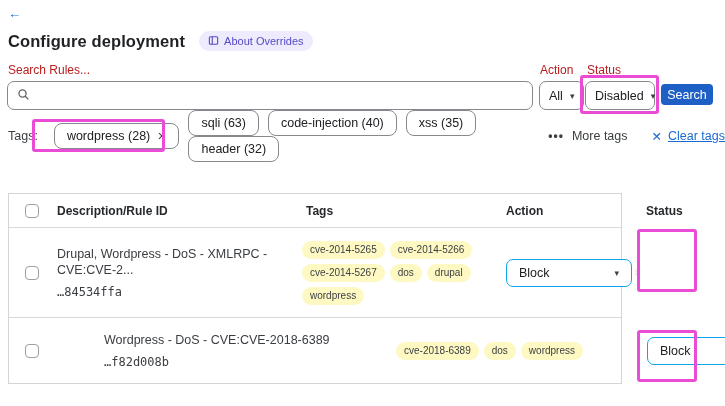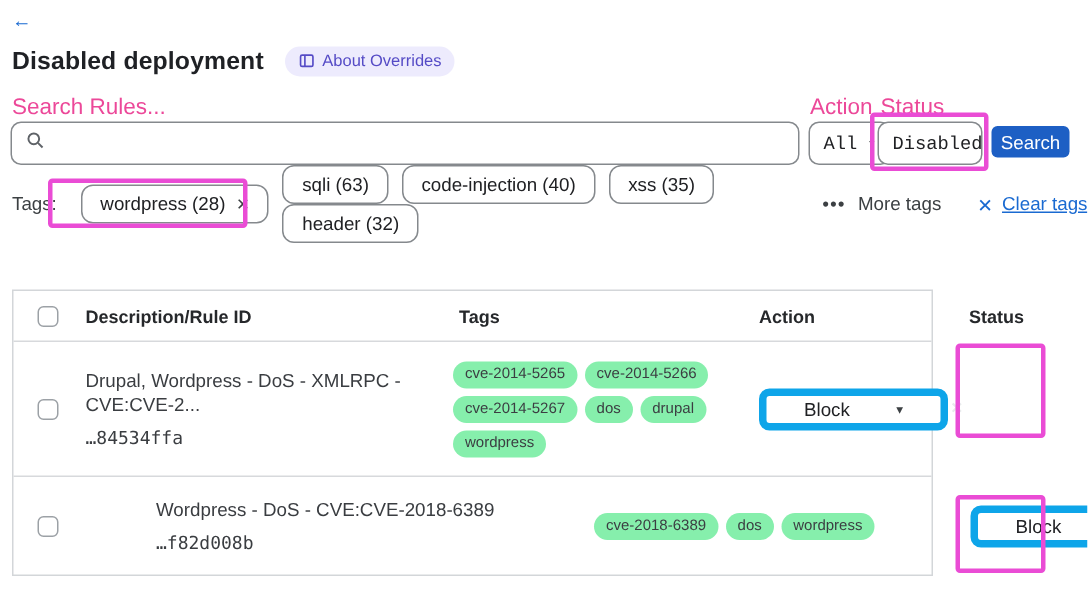--- a/index.html
+++ b/index.html
@@ -10,28 +10,28 @@
   
   .back-link { position: absolute; left: 8px; top: 6px; display: flex; align-items: center; gap: 5px;
                color: #1a6ad1; font-size: 13px; text-decoration: none; cursor: pointer; }
   .title-row { position: absolute; left: 8px; top: 31px; display: flex; align-items: center; gap: 14px; }
   .page-title { font-size: 16.5px; font-weight: bold; color: #1f2125; letter-spacing: .1px; }
   .badge { display: inline-flex; align-items: flex-start; gap: 5px; background: #edebfd; color: #554bc6;
            font-size: 11px; padding: 4px 9px; border-radius: 10px; cursor: pointer; }
   .badge svg { display: block; }
 
   
-  .field-label { position: absolute; font-size: 15px; color: #ec4899; }
+  .field-label { position: absolute; font-size: 12px; color: #b91c1c; }
   .search-box { position: absolute; left: 7px; top: 81px; width: 526px; height: 29px;
                 border: 1px solid #85898d; border-radius: 7px; background: #fff;
                 display: flex; align-items: center; padding: 0 9px; gap: 7px; }
   .search-box input { border: none; outline: none; flex: 1; font-size: 12.5px; font-family: "Liberation Sans", sans-serif; }
   .dropdown { position: absolute; height: 29px; border: 1px solid #85898d; border-radius: 7px; background: #fff;
               display: inline-flex; align-items: center; justify-content: space-between; font-size: 12.5px;
-              color: #202124; padding: 0 9px; gap: 7px; cursor: pointer; font-family: Liberation Mono, monospace; }
+              color: #202124; padding: 0 9px; gap: 7px; cursor: pointer; }
   .caret { font-size: 9px; color: #3c4043; }
   .search-btn { position: absolute; left: 661px; top: 84px; width: 52px; height: 21px; background: #1d5fc4;
                 color: #fff; border: none; border-radius: 4px; font-size: 12.5px; font-family: "Liberation Sans", sans-serif;
                 cursor: pointer; }
 
   
   .tags-row { position: absolute; left: 8px; top: 124px; height: 24px; display: flex; align-items: center; }
   .tags-label { font-size: 12.5px; color: #3c4043; margin-right: 16px; }
   .pill { display: inline-flex; align-items: center; gap: 7px; height: 24px; padding: 12px 12px;
           border: 1px solid #85898d; border-radius: 8px; background: #fff; font-size: 12.5px;
@@ -55,25 +55,25 @@
   .c-tags  { width: 200px; flex: none; padding-left: 4px; }
   .c-action{ width: 140px; flex: none; }
   .c-status{ flex: 1; }
   .checkbox { display: block; width: 14px; height: 14px; border: 1.5px solid #9ca1a6; border-radius: 4px;
               background: #fff; cursor: pointer; }
   .row-1 { height: 90px; }
   .row-2 { height: 65px; }
   .desc-line { font-size: 12.5px; color: #3a3d41; line-height: 16px; }
   .rule-id { font-family: "DejaVu Sans Mono", monospace; font-size: 12px; color: #3a3d41; margin-top: 7px; }
   .chips { display: flex; flex-wrap: wrap; gap: 5px 5px; align-items: center; }
-  .chip { background: #86efac; color: #3b3e42; font-size: 10px; line-height: 10px; padding: 4px 8px;
+  .chip { background: #fef9c3; color: #3b3e42; font-size: 10px; line-height: 10px; padding: 4px 8px;
           border-radius: 9px; white-space: nowrap; }
-  .action-select { margin-left: 8px; width: 126px; height: 28px; border: 5px solid #0ea5e9; border-radius: 7px;
+  .action-select { margin-left: 8px; width: 126px; height: 28px; border: 1px solid #0ea5e9; border-radius: 7px;
                    background: #fff; display: inline-flex; align-items: center; justify-content: space-between;
-                   padding: 0 25px; font-size: 12.5px; color: #202124; cursor: pointer; }
+                   padding: 0 12px; font-size: 12.5px; color: #202124; cursor: pointer; }
   .toggle { margin-left: 10px; width: 38px; height: 22px; background: #54585c; border-radius: 11px;
             position: relative; cursor: pointer; flex: none; }
   .toggle .knob { position: absolute; left: 2px; top: 2px; width: 18px; height: 18px; border-radius: 50%;
                   background: #fff; }
   .toggle .x-ico { position: absolute; right: 6px; top: 50%; transform: translateY(-50%); color: #e8eaec;
                    font-size: 10px; font-weight: bold; }
 
   
   .hl { position: absolute; border: 3px solid #ea4cd5; border-radius: 3px; pointer-events: none; background: transparent; }
   .hl-status   { left: 580px; top: 75px;  width: 79px;  height: 39px; }
@@ -84,21 +84,21 @@
 </head>
 <body>
 
 <div class="page">
 
   <a class="back-link">
     <span>←</span>
   </a>
 
   <div class="title-row">
-    <span class="page-title">Disabled deployment</span>
+    <span class="page-title">Configure deployment</span>
     <span class="badge">
       <span>
         <svg width="11" height="11" viewBox="0 0 16 16" fill="none" stroke="#554bc6" stroke-width="1.6">
           <rect x="2" y="2.5" width="12" height="11" rx="1.5"></rect>
             <line x1="6.2" y1="2.5" x2="6.2" y2="13.5"></line>
         </svg>
       </span>
       <span>About Overrides</span>
     </span>
   </div>

